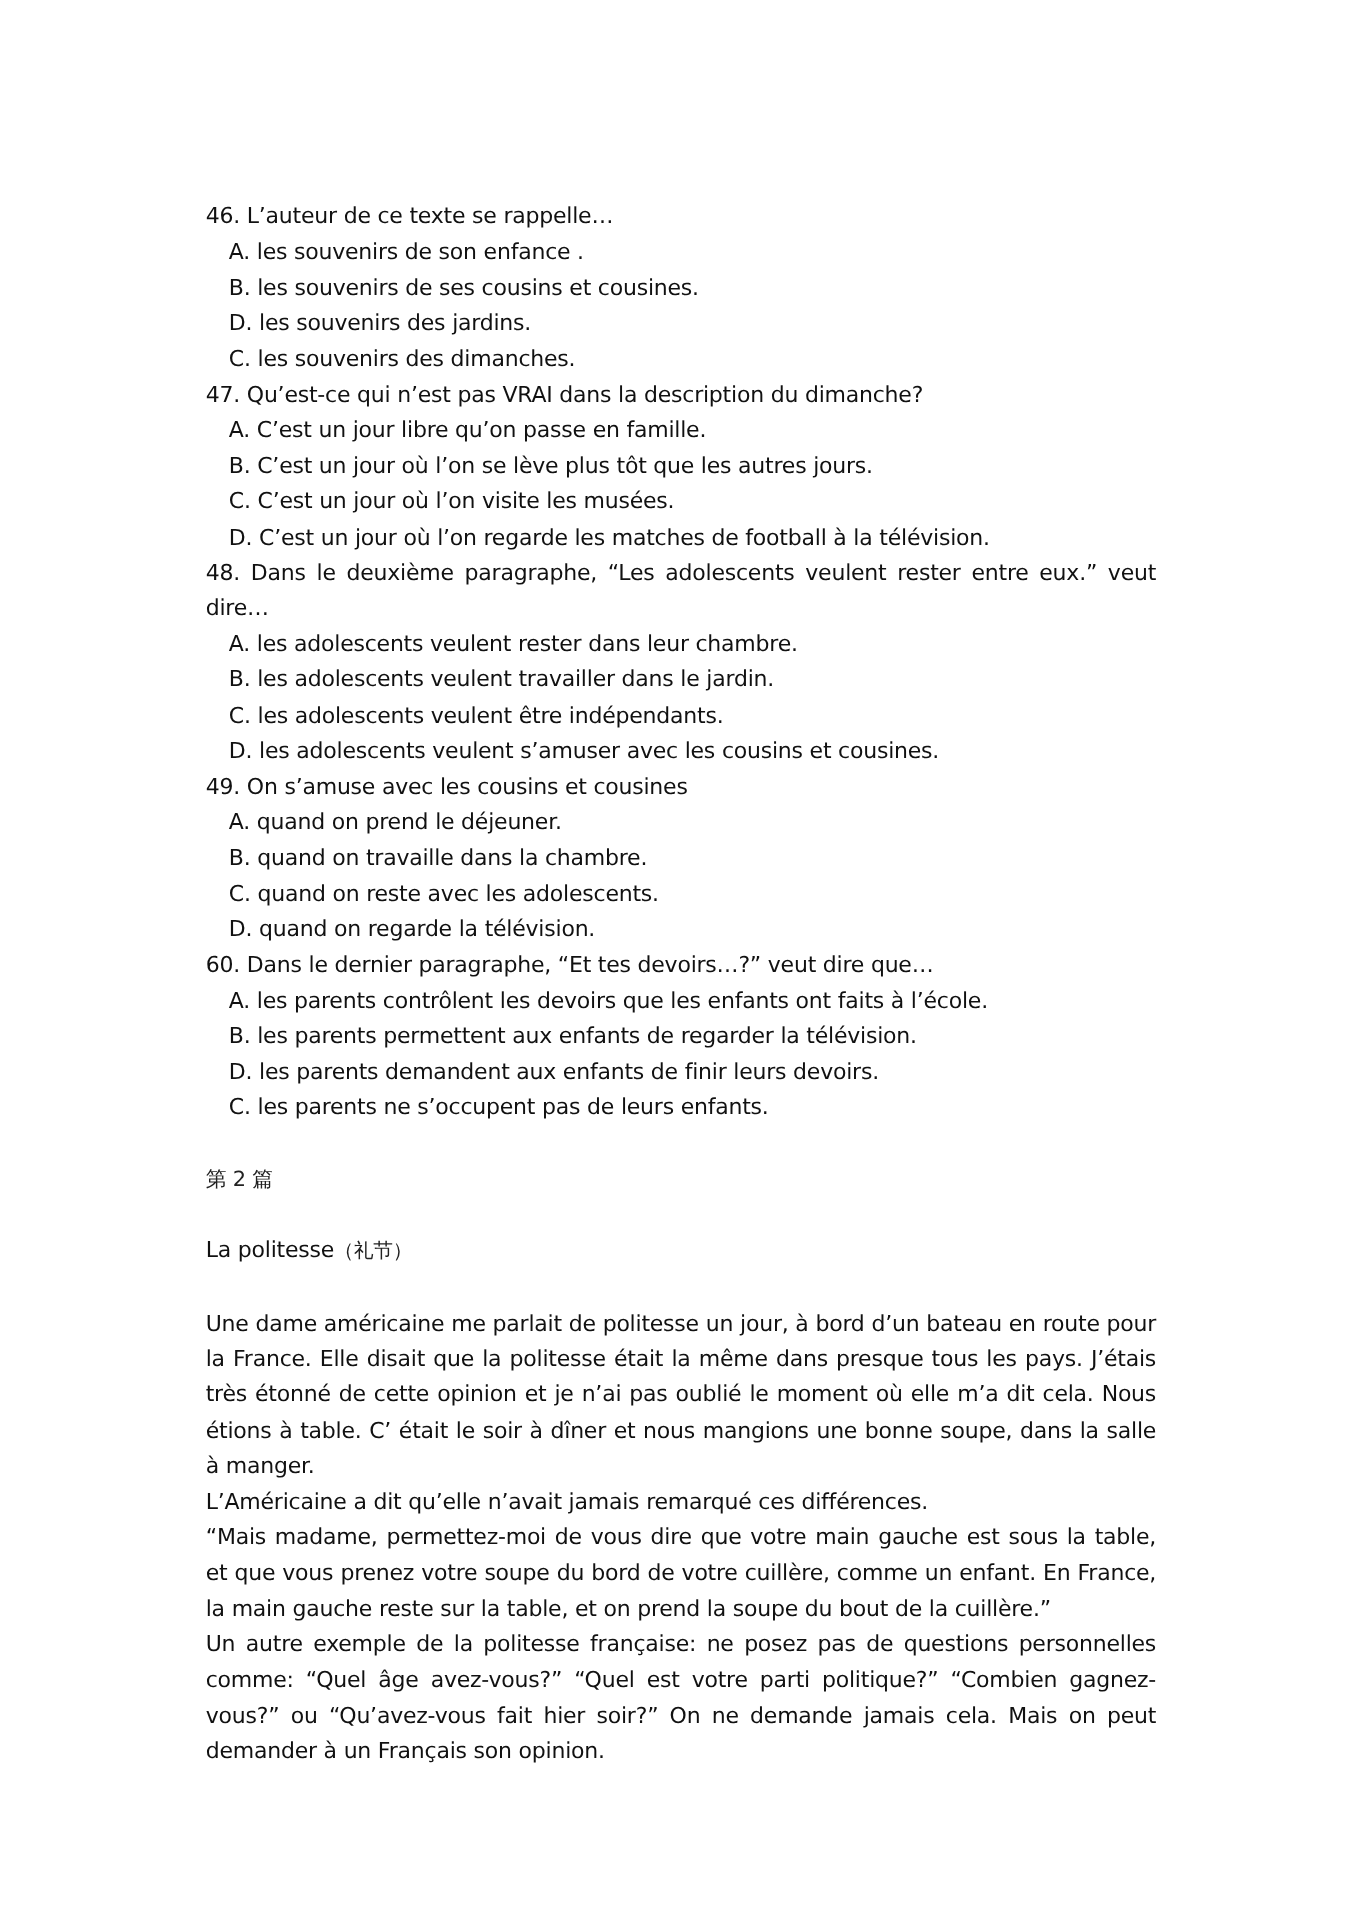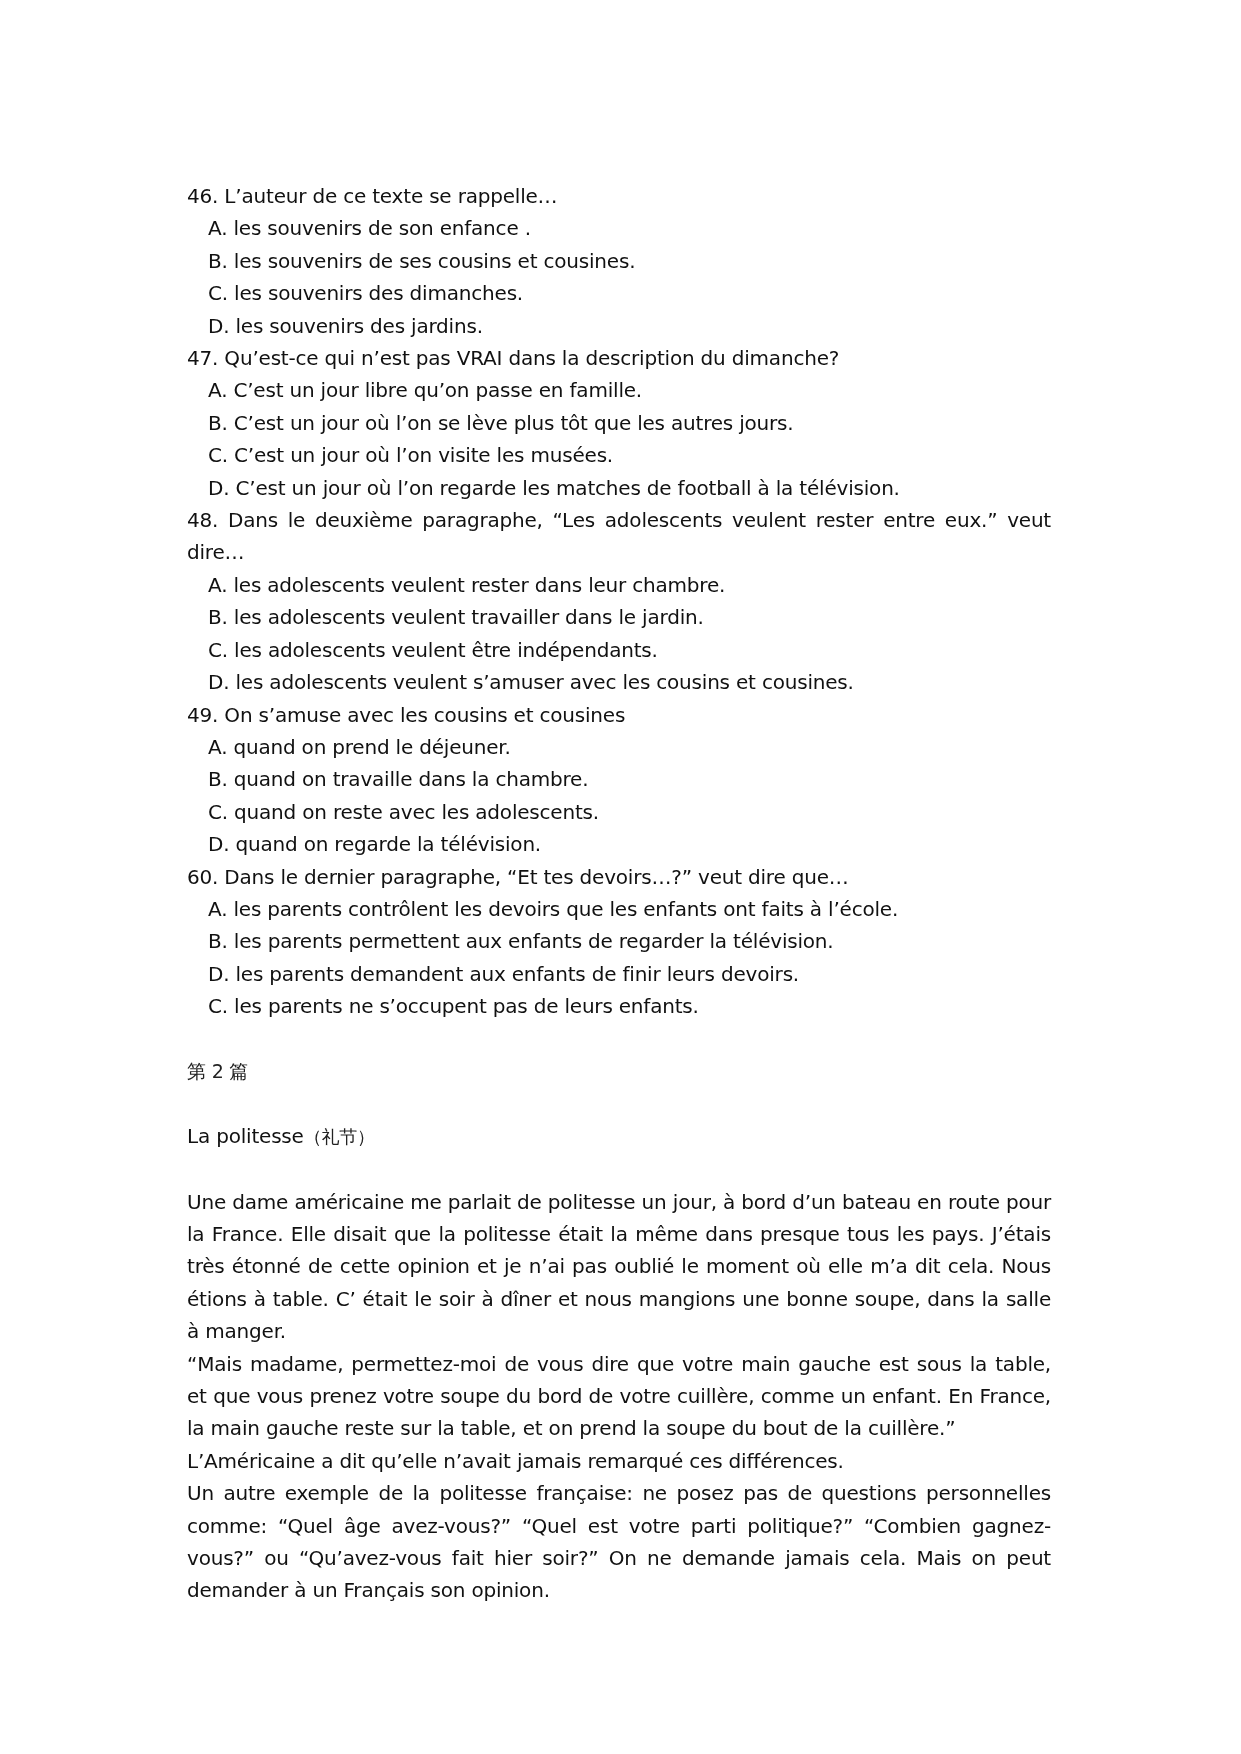--- a/index.html
+++ b/index.html
@@ -67,22 +67,22 @@
   </style>
 </head>
 <body>
 
 <div class="page">
 
   <div class="question">
     <p class="q-stem">46. L’auteur de ce texte se rappelle…</p>
     <p class="option">A. les souvenirs de son enfance .</p>
     <p class="option">B. les souvenirs de ses cousins et cousines.</p>
+    <p class="option">D. les souvenirs des jardins.</p>
     <p class="option">C. les souvenirs des dimanches.</p>
-    <p class="option">D. les souvenirs des jardins.</p>
   </div>
 
   <div class="question">
     <p class="q-stem">47. Qu’est-ce qui n’est pas VRAI dans la description du dimanche?</p>
     <p class="option">A. C’est un jour libre qu’on passe en famille.</p>
     <p class="option">B. C’est un jour où l’on se lève plus tôt que les autres jours.</p>
     <p class="option">C. C’est un jour où l’on visite les musées.</p>
     <p class="option">D. C’est un jour où l’on regarde les matches de football à la télévision.</p>
   </div>
 
@@ -113,18 +113,18 @@
   <p class="section-label">
     <span class="cjk">第 2 篇</span>
   </p>
 
   <p class="title">
     <span>La politesse</span><span class="cjk">（礼节）</span>
   </p>
 
   <div class="passage">
     <p class="last-left">Une dame américaine me parlait de politesse un jour, à bord d’un bateau en route pour la France. Elle disait que la politesse était la même dans presque tous les pays. J’étais très étonné de cette opinion et je n’ai pas oublié le moment où elle m’a dit cela. Nous étions à table. C’ était le soir à dîner et nous mangions une bonne soupe, dans la salle à manger.</p>
+    <p class="last-left">L’Américaine a dit qu’elle n’avait jamais remarqué ces différences.</p>
     <p class="last-left">“Mais madame, permettez-moi de vous dire que votre main gauche est sous la table, et que vous prenez votre soupe du bord de votre cuillère, comme un enfant. En France, la main gauche reste sur la table, et on prend la soupe du bout de la cuillère.”</p>
-    <p class="last-left">L’Américaine a dit qu’elle n’avait jamais remarqué ces différences.</p>
     <p class="last-left">Un autre exemple de la politesse française: ne posez pas de questions personnelles comme: “Quel âge avez-vous?” “Quel est votre parti politique?” “Combien gagnez-vous?” ou “Qu’avez-vous fait hier soir?” On ne demande jamais cela. Mais on peut demander à un Français son opinion.</p>
   </div>
 
 </div>
 
 </body></html>

